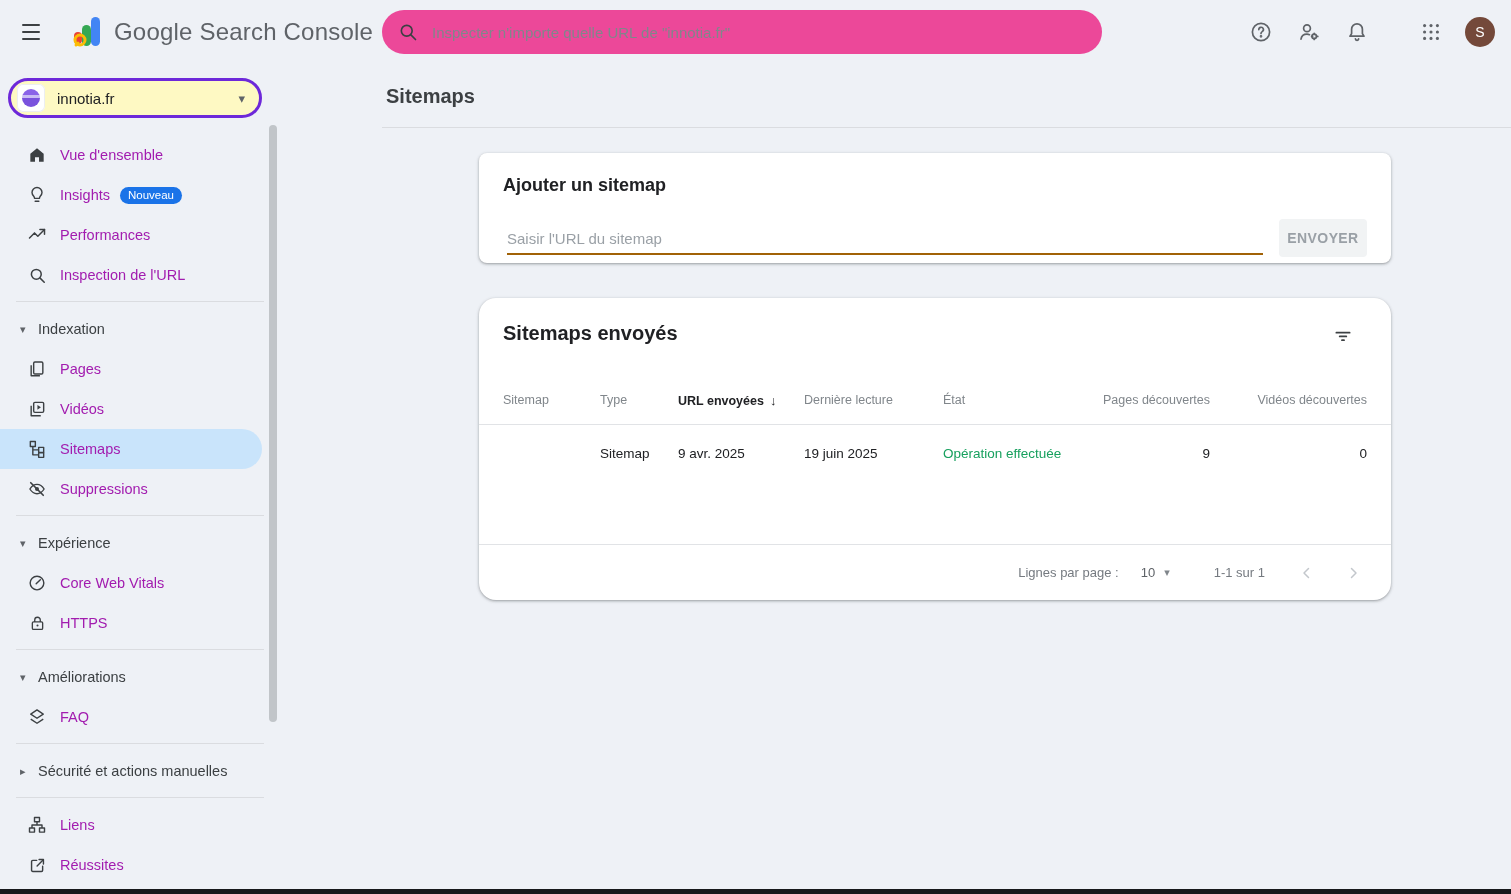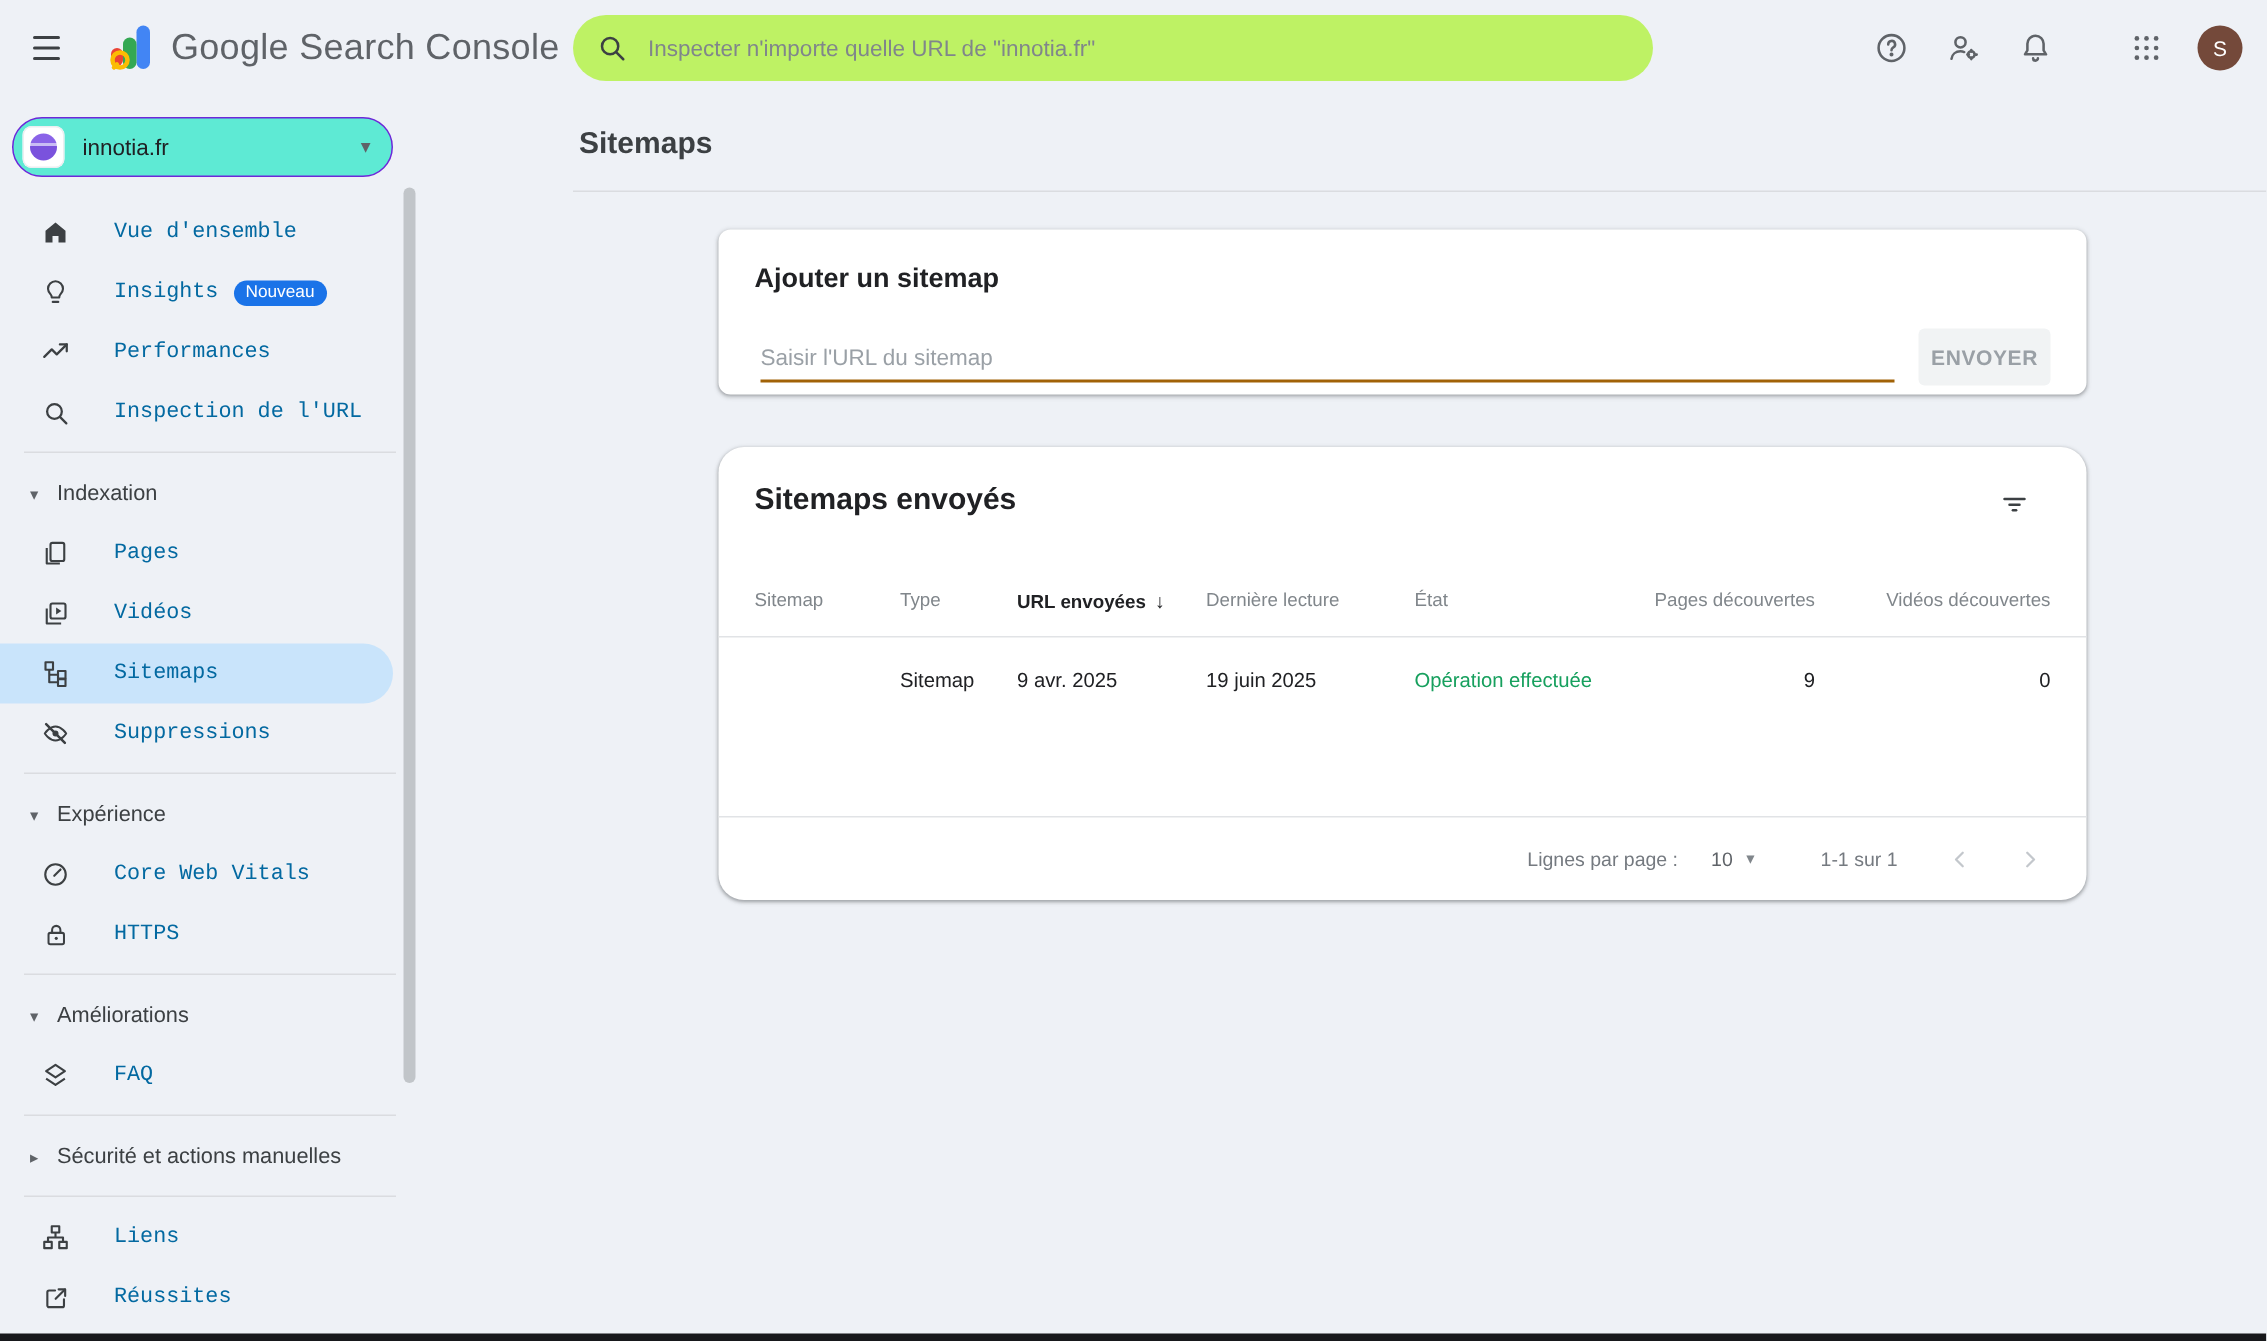--- a/index.html
+++ b/index.html
@@ -6,41 +6,41 @@
   html,body { width:1511px; height:894px; }
   body { font-family:"Liberation Sans","DejaVu Sans",sans-serif; background:#eef1f6; overflow:hidden; }
   #page { position:relative; width:1511px; height:894px; background:#eef1f6; overflow:hidden; }
 
   
   #topbar { position:absolute; left:0; top:0; width:100%; height:64px; display:flex; align-items:center; }
   .hamburger { margin-left:22px; width:26px; height:24px; display:flex; flex-direction:column; justify-content:center; gap:5px; cursor:pointer; background:none; border:none; }
   .hamburger span { display:block; width:18px; height:2px; background:#3c4043; border-radius:1px; }
   .gsc-logo { margin-left:24px; width:30px; height:32px; }
   .gsc-title { margin-left:12px; font-size:24px; color:#5f6368; letter-spacing:.2px; white-space:nowrap; }
-  .search-pill { position:absolute; left:382px; top:10px; width:720px; height:44px; background:#bef264; border-radius:22px; display:flex; align-items:center; padding:0 16px; }
+  .search-pill { position:absolute; left:382px; top:10px; width:720px; height:44px; background:#ec4899; border-radius:22px; display:flex; align-items:center; padding:0 16px; }
   .search-pill svg { flex:0 0 auto; }
   .search-input { border:none; background:transparent; outline:none; margin-left:14px; width:600px; font-size:15px; color:#202124; font-family:inherit; }
   .search-input::placeholder { color:#80868b; }
   .tb-right { position:absolute; right:16px; top:0; height:64px; display:flex; align-items:center; }
   .tb-iconbtn { width:40px; height:40px; display:flex; align-items:center; justify-content:center; border:none; background:none; cursor:pointer; border-radius:50%; margin-left:8px; }
   .tb-gap { width:26px; }
   .avatar { width:30px; height:30px; border-radius:50%; background:#74493a; color:#fff; font-size:14px; display:flex; align-items:center; justify-content:center; margin-left:14px; cursor:pointer; border:none; }
 
   
   #sidebar { position:absolute; left:0; top:64px; width:280px; height:825px; overflow:hidden; }
-  .prop-pill { position:absolute; left:8px; top:14px; width:254px; height:40px; background:#5eead4; border:1px solid #6d28d9; border-radius:20px; display:flex; align-items:center; padding:0 14px 0 6px; cursor:pointer;justify-content:center; }
+  .prop-pill { position:absolute; left:8px; top:14px; width:254px; height:40px; background:#fef9c3; border:3px solid #6d28d9; border-radius:20px; display:flex; align-items:center; padding:0 14px 0 6px; cursor:pointer;justify-content:center; }
   .prop-fav { width:28px; height:28px; background:#fff; border-radius:6px; box-shadow:0 0 0 1px #eceef1 inset; display:flex; align-items:center; justify-content:center; }
   .prop-fav-circle { width:18px; height:18px; border-radius:50%; background:linear-gradient(180deg,#8a63e8 0 36%,#c9bcf4 36% 48%,#7a52dd 48% 100%); }
   .prop-label { margin-left:12px; font-size:15px; color:#202124; flex:1; }
   .prop-caret { color:#5f6368; font-size:13px; }
   #nav { position:absolute; left:0; top:71px; width:280px; }
   .nav-item { width:262px; height:40px; display:flex; align-items:center; padding-left:26px; cursor:pointer; }
   .nav-item.selected { background:#c9e4fb; border-radius:0 24px 24px 0; }
   .nico { width:22px; display:flex; align-items:center; justify-content:center; }
-  .nlabel { margin-left:28px; font-size:14.5px; color:#0369a1; white-space:nowrap;font-family:Liberation Mono, monospace; }
+  .nlabel { margin-left:12px; font-size:14.5px; color:#a21caf; white-space:nowrap; }
   .badge { margin-left:10px; background:#1a73e8; color:#fff; font-size:11.5px; padding:2.5px 8px; border-radius:10px; }
   .nav-divider { height:1px; background:#dadce0; margin:6px 16px 7px 16px; }
   .sec-item { width:262px; height:40px; display:flex; align-items:center; padding-left:20px; cursor:pointer; }
   .sec-tri { width:10px; font-size:11px; color:#5f6368; }
   .sec-label { margin-left:8px; font-size:14.5px; color:#3c4043; white-space:nowrap; }
   .sb-scroll { position:absolute; right:3px; top:61px; width:8px; height:597px; background:#c1c5c9; border-radius:4px; cursor:pointer; }
 
   
   .page-title { position:absolute; left:386px; top:85px; font-size:20px; color:#3c4043; }
   .main-divider { position:absolute; left:382px; right:0; top:127px; height:1px; background:#dadce0; }

